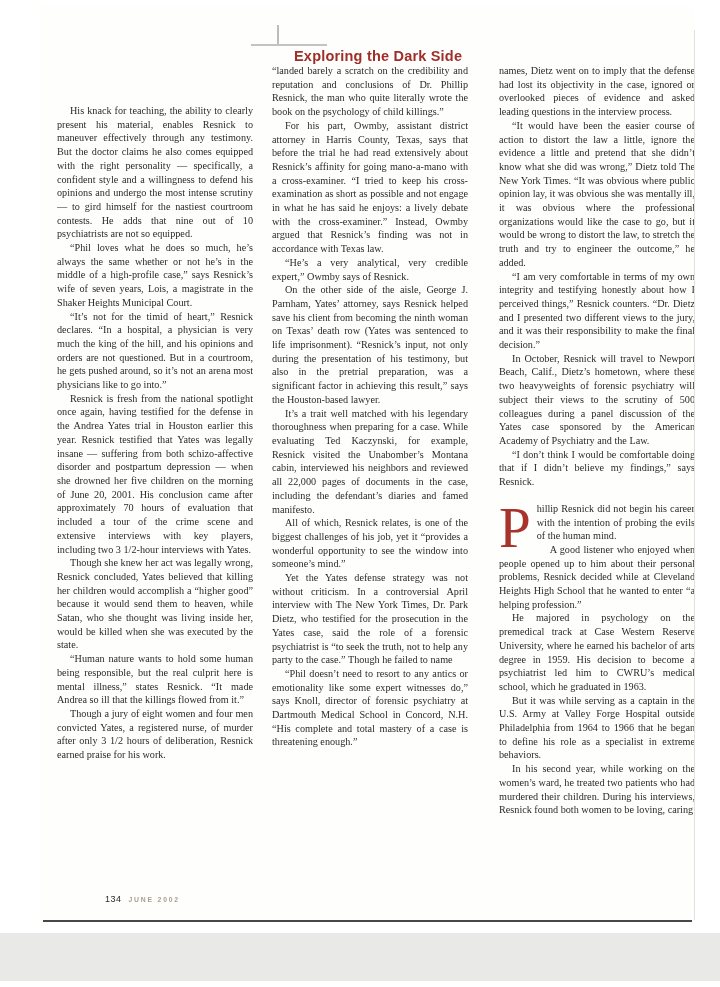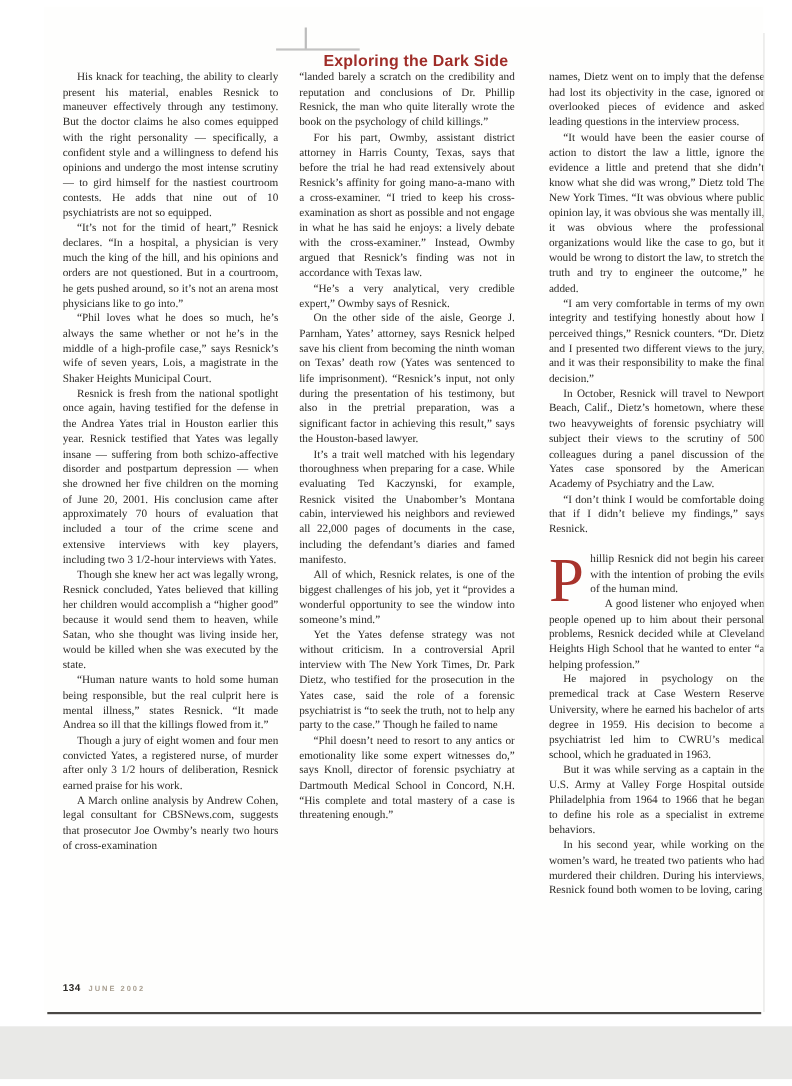--- a/index.html
+++ b/index.html
@@ -16,59 +16,58 @@
   .corner-hline { position:absolute; left:251px; top:44px; width:76px; height:2px; background:#c3c3c3; }
   .header-title {
     position:absolute; left:294px; top:28px;
     font-family:"Liberation Sans", sans-serif; font-weight:bold;
     font-size:14.5px; letter-spacing:0.2px; color:#9f2d28;margin-top:20px;
   }
   .col {
     position:absolute; top:64px; width:196px; height:818px; overflow:hidden;
     text-align:justify; font-size:10.2px; line-height:13.7px; color:#2c2a26;
   }
-  #col1 { left:57px; }
+  #col1 { left:57px;margin-top:40px; }
   #col2 { left:272px; }
   #col3 { left:499px; }
   .para { margin:0; }
   .para.ind { text-indent:13px; }
   .para.drop { margin-top:13px; }
   .dropcap {
     float:left; font-size:57px; line-height:46px; color:#a8332c;
     padding:3px 6px 0 0; font-family:"Liberation Serif", serif;
   }
   .footer {
     position:absolute; left:57px; top:888px; color:#2c2a26;
     font-family:"Liberation Sans", sans-serif;
   }
-  .folio { font-weight:bold; font-size:9px; letter-spacing:0.5px; }
+  .folio { font-weight:normal; font-size:9px; letter-spacing:0.5px;margin-left:48px; }
   .issue { font-size:6.8px; letter-spacing:1.8px; color:#a89e90; margin-left:7px; font-weight:bold; }
   .page-right-edge { position:absolute; left:694px; top:30px; width:1px; height:890px; background:#e2e2e0; }
   .page-bottom-line { position:absolute; left:43px; top:920px; width:649px; height:2px; background:#4a4845; }
   .bottom-band { position:absolute; left:0px; top:933px; width:720px; height:48px; background:#e9e9e7; }
 </style>
 </head>
 <body>
 
 <div id="canvas">
   <div class="page"></div>
 
   <div class="corner-vline"></div>
   <div class="corner-hline"></div>
   <div class="header-title">Exploring the Dark Side</div>
 
   <div class="col" id="col1">
       <p class="para ind">His knack for teaching, the ability to clearly present his material, enables Resnick to maneuver effectively through any testimony. But the doctor claims he also comes equipped with the right personality — specifically, a confident style and a willingness to defend his opinions and undergo the most intense scrutiny — to gird himself for the nastiest courtroom contests. He adds that nine out of 10 psychiatrists are not so equipped.</p>
+      <p class="para ind">“Phil loves what he does so much, he’s always the same whether or not he’s in the middle of a high-profile case,” says Resnick’s wife of seven years, Lois, a magistrate in the Shaker Heights Municipal Court.</p>
       <p class="para ind">“It’s not for the timid of heart,” Resnick declares. “In a hospital, a physician is very much the king of the hill, and his opinions and orders are not questioned. But in a courtroom, he gets pushed around, so it’s not an arena most physicians like to go into.”</p>
-      <p class="para ind">“Phil loves what he does so much, he’s always the same whether or not he’s in the middle of a high-profile case,” says Resnick’s wife of seven years, Lois, a magistrate in the Shaker Heights Municipal Court.</p>
       <p class="para ind">Resnick is fresh from the national spotlight once again, having testified for the defense in the Andrea Yates trial in Houston earlier this year. Resnick testified that Yates was legally insane — suffering from both schizo-affective disorder and postpartum depression — when she drowned her five children on the morning of June 20, 2001. His conclusion came after approximately 70 hours of evaluation that included a tour of the crime scene and extensive interviews with key players, including two 3 1/2-hour interviews with Yates.</p>
       <p class="para ind">Though she knew her act was legally wrong, Resnick concluded, Yates believed that killing her children would accomplish a “higher good” because it would send them to heaven, while Satan, who she thought was living inside her, would be killed when she was executed by the state.</p>
       <p class="para ind">“Human nature wants to hold some human being responsible, but the real culprit here is mental illness,” states Resnick. “It made Andrea so ill that the killings flowed from it.”</p>
       <p class="para ind">Though a jury of eight women and four men convicted Yates, a registered nurse, of murder after only 3 1/2 hours of deliberation, Resnick earned praise for his work.</p>
-      <p class="para ind">A March online analysis by Andrew Cohen, legal consultant for CBSNews.com, suggests that prosecutor Joe Owmby’s nearly two hours of cross-examination</p>
     </div>
 
   <div class="col" id="col2">
       <p class="para">“landed barely a scratch on the credibility and reputation and conclusions of Dr. Phillip Resnick, the man who quite literally wrote the book on the psychology of child killings.”</p>
       <p class="para ind">For his part, Owmby, assistant district attorney in Harris County, Texas, says that before the trial he had read extensively about Resnick’s affinity for going mano-a-mano with a cross-examiner. “I tried to keep his cross-examination as short as possible and not engage in what he has said he enjoys: a lively debate with the cross-examiner.” Instead, Owmby argued that Resnick’s finding was not in accordance with Texas law.</p>
       <p class="para ind">“He’s a very analytical, very credible expert,” Owmby says of Resnick.</p>
       <p class="para ind">On the other side of the aisle, George J. Parnham, Yates’ attorney, says Resnick helped save his client from becoming the ninth woman on Texas’ death row (Yates was sentenced to life imprisonment). “Resnick’s input, not only during the presentation of his testimony, but also in the pretrial preparation, was a significant factor in achieving this result,” says the Houston-based lawyer.</p>
       <p class="para ind">It’s a trait well matched with his legendary thoroughness when preparing for a case. While evaluating Ted Kaczynski, for example, Resnick visited the Unabomber’s Montana cabin, interviewed his neighbors and reviewed all 22,000 pages of documents in the case, including the defendant’s diaries and famed manifesto.</p>
       <p class="para ind">All of which, Resnick relates, is one of the biggest challenges of his job, yet it “provides a wonderful opportunity to see the window into someone’s mind.”</p>
       <p class="para ind">Yet the Yates defense strategy was not without criticism. In a controversial April interview with The New York Times, Dr. Park Dietz, who testified for the prosecution in the Yates case, said the role of a forensic psychiatrist is “to seek the truth, not to help any party to the case.” Though he failed to name</p>

